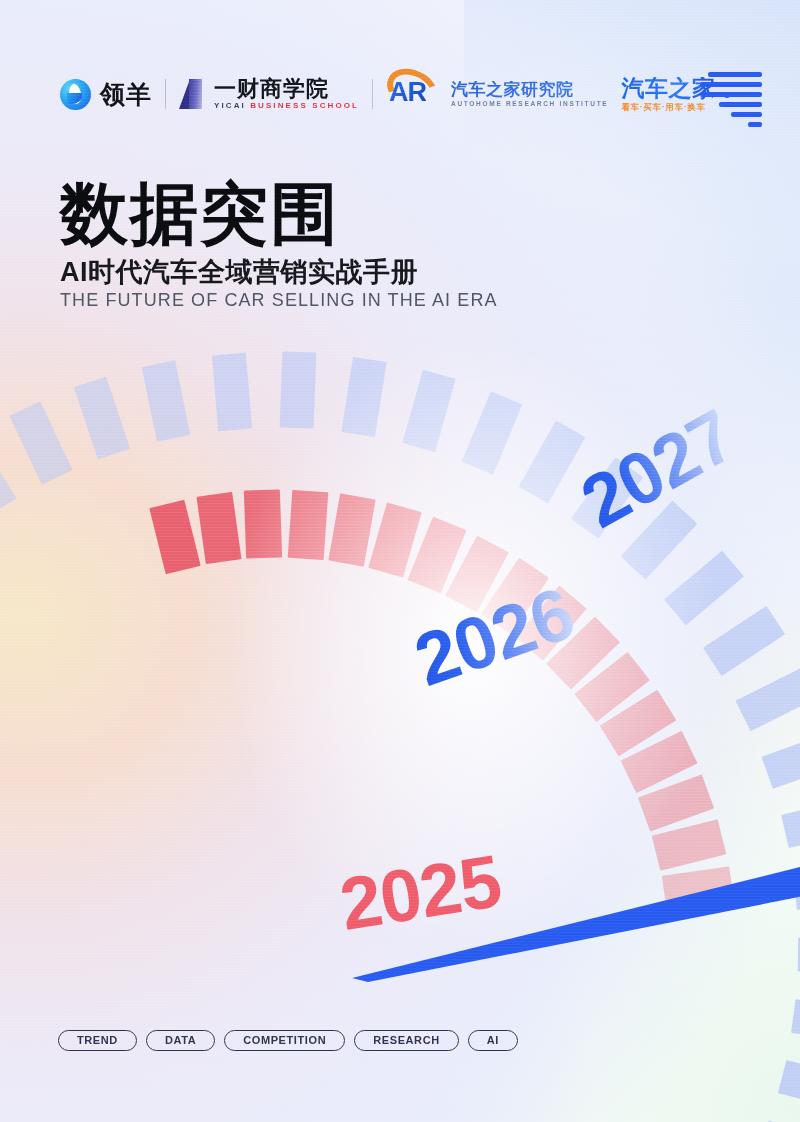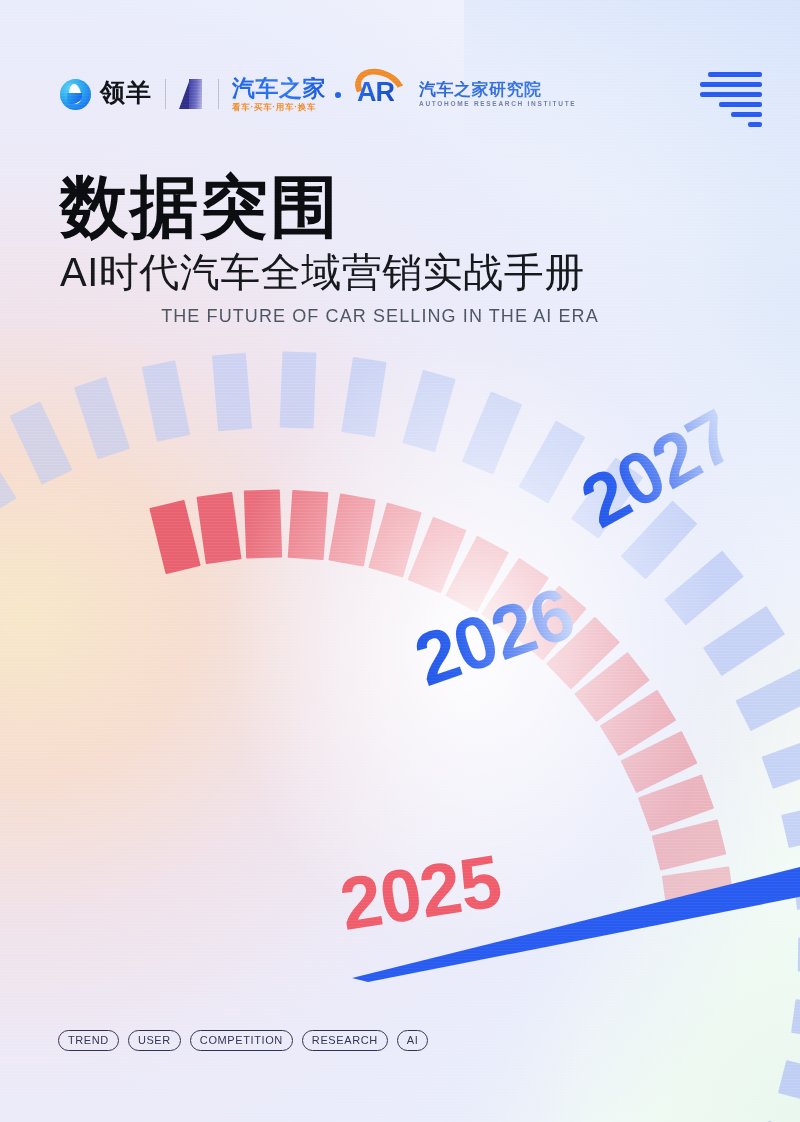--- a/index.html
+++ b/index.html
@@ -58,21 +58,21 @@
     border-radius:60% 40% 55% 45%/60% 50% 50% 40%;
     background:#fff;transform:rotate(-14deg);
   }
   .ly-mark::after{
     content:"";position:absolute;left:7px;top:14px;width:15px;height:11px;
     border-radius:0 0 70% 30%;
     background:linear-gradient(120deg,#2ba5ef,#1558e8);
   }
   .ly-text{
     font-size:25px;font-weight:700;color:#111418;letter-spacing:1px;
-    font-family:Liberation Mono, monospace;line-height:1;
+    font-family:Liberation Serif, serif;line-height:1;
   }
 
   
   .yc-mark{
     position:relative;width:26px;height:34px;flex:0 0 auto;
   }
   .yc-mark .f1{
     position:absolute;left:0;top:2px;width:0;height:0;
     border-left:11px solid transparent;border-bottom:30px solid #2f2f86;
   }
@@ -124,37 +124,37 @@
   .tr-bars i{display:block;height:5px;border-radius:2px;background:#2a5bf0;}
 
   
   .arc-layer{position:absolute;inset:0;pointer-events:none;}
   .tick{position:absolute;transform-origin:center center;border-radius:1px;}
 
   
   .wedge{position:absolute;left:352px;top:866px;width:452px;height:116px;}
 
   
-  .title-block{position:absolute;left:60px;top:170px;width:640px;}
+  .title-block{position:absolute;left:60px;top:177px;width:640px;}
   .t-main{
     font-size:68px;font-weight:800;color:#0c0d10;letter-spacing:2px;line-height:1.06;
     font-family:"Liberation Sans","DejaVu Sans",sans-serif;
   }
   .t-sub{
     margin-top:8px;
-    font-size:40px;font-weight:400;color:#16181c;letter-spacing:.5px;line-height:1.12;
+    font-size:27px;font-weight:700;color:#16181c;letter-spacing:.5px;line-height:1.12;
     font-family:"Liberation Sans","DejaVu Sans",sans-serif;
   }
   .t-en1{
     margin-top:24px;
     font-size:19px;font-weight:700;color:#4c5361;letter-spacing:1.6px;line-height:1.25;
   }
   .t-en2{
-    margin-top:10px;
-    font-size:18px;font-weight:400;color:#4c5361;letter-spacing:1.1px;line-height:1.25;text-align:center;
+    margin-top:2px;
+    font-size:18px;font-weight:400;color:#4c5361;letter-spacing:1.1px;line-height:1.25;
   }
 
   
   .year{position:absolute;font-weight:700;line-height:1;white-space:nowrap;}
   .y2027{
     left:578px;top:432px;font-size:74px;transform:rotate(-29deg);letter-spacing:-1px;
     background:linear-gradient(100deg,#2556e8 0%,#2d5fee 26%,#6f92f2 58%,#b9cbf7 86%,#d7e1fb 100%);
     -webkit-background-clip:text;background-clip:text;color:transparent;
   }
   .y2026{
@@ -164,22 +164,22 @@
   }
   .y2025{
     left:340px;top:856px;font-size:74px;transform:rotate(-9deg);letter-spacing:-1px;
     color:#ef5d6b;
   }
 
   
   .tags{position:absolute;left:58px;top:1030px;display:flex;align-items:center;gap:9px;}
   .tag{
     border:1px solid #2b3350;border-radius:11px;
-    padding:2px 9px 3px;
-    font-size:11px;font-weight:400;color:#2b3350;letter-spacing:.6px;
+    padding:2px 18px 3px;
+    font-size:11px;font-weight:700;color:#2b3350;letter-spacing:.6px;
     line-height:1.3;white-space:nowrap;background:transparent;
   }
 </style>
 </head>
 <body>
 
 <div id="poster">
 
   <div class="bg-base"></div>
   <div class="bg-corner-tr"></div>
@@ -243,61 +243,65 @@
       <span class="ly-text">领羊</span>
     </div>
 
     <span class="logo-sep"></span>
 
     <div class="logo-group">
       <span class="yc-mark">
         <i class="f1"></i>
           <i class="f2"></i>
       </span>
+      <span class="yc-wrap">
+        <span class="yc-cn">一财商学院</span>
+        <span class="yc-en"><span class="gray">YICAI </span><span>BUSINESS SCHOOL</span></span>
+      </span>
     </div>
 
     <span class="logo-sep"></span>
+
+    <div class="logo-group">
+      <span class="ar-mark">
+        <i class="arc"></i>
+        <span class="ltrs">AR</span>
+      </span>
+      <span class="ari-wrap">
+        <span class="ari-cn">汽车之家研究院</span>
+        <span class="ari-en">AUTOHOME  RESEARCH  INSTITUTE</span>
+      </span>
+    </div>
 
     <div class="logo-group">
       <span class="ah-wrap">
         <span class="ah-cn">汽车之家</span>
         <span class="ah-sub">看车·买车·用车·换车</span>
       </span>
       <span class="ah-dot"></span>
-    </div>
-
-    <div class="logo-group">
-      <span class="ar-mark">
-        <i class="arc"></i>
-        <span class="ltrs">AR</span>
-      </span>
-      <span class="ari-wrap">
-        <span class="ari-cn">汽车之家研究院</span>
-        <span class="ari-en">AUTOHOME  RESEARCH  INSTITUTE</span>
-      </span>
     </div>
   </div>
 
   <div class="tr-bars" id="tr-bars">
       <i style="width: 54px; background: rgb(42, 91, 240);"></i>
       <i style="width: 62px; background: rgb(42, 91, 240);"></i>
       <i style="width: 62px; background: rgb(42, 91, 240);"></i>
       <i style="width: 43px; background: rgb(42, 91, 240);"></i>
       <i style="width: 31px; background: rgb(42, 91, 240);"></i>
       <i style="width: 14px; background: rgb(42, 91, 240);"></i>
     </div>
 
   <div class="title-block">
     <div class="t-main">数据突围</div>
     <div class="t-sub">AI时代汽车全域营销实战手册</div>
     <div class="t-en2">THE FUTURE OF CAR SELLING IN THE AI ERA</div>
   </div>
 
   <div class="tags" id="tags">
       <span class="tag">TREND</span>
-      <span class="tag">USER</span>
+      <span class="tag">DATA</span>
       <span class="tag">COMPETITION</span>
       <span class="tag">RESEARCH</span>
       <span class="tag">AI</span>
     </div>
 
   <div class="bg-noise"></div>
 </div>
 
 </body></html>

